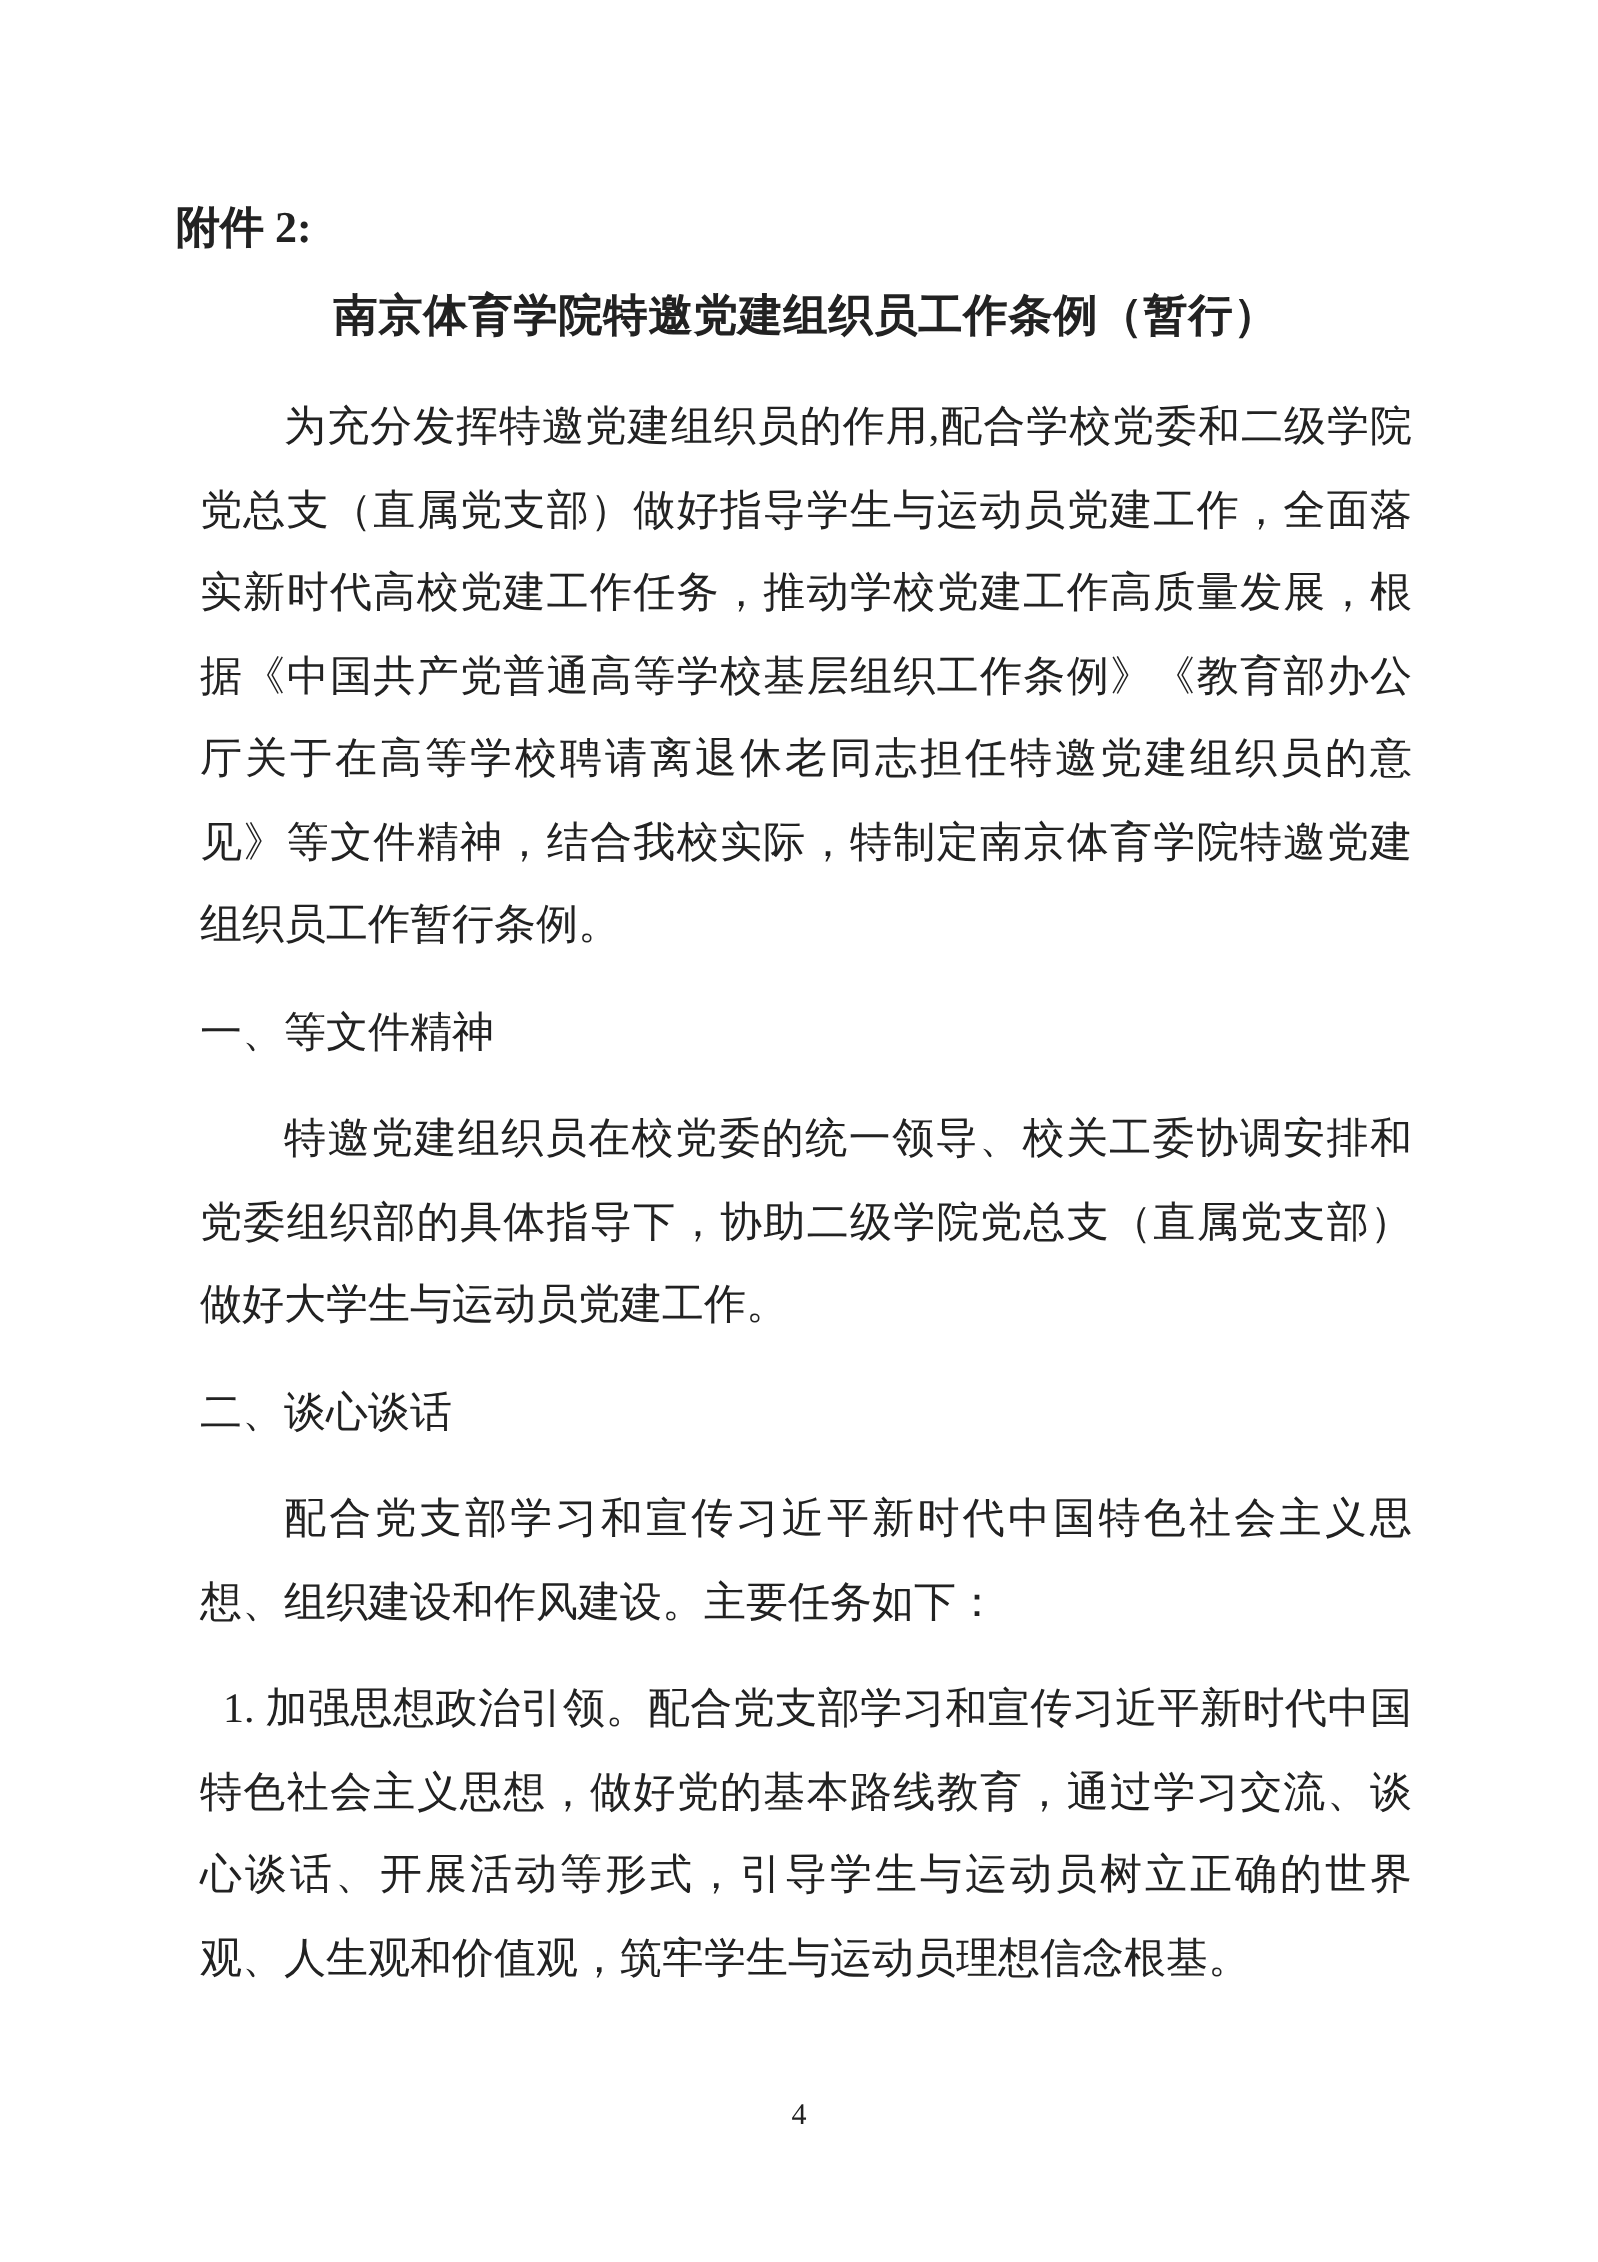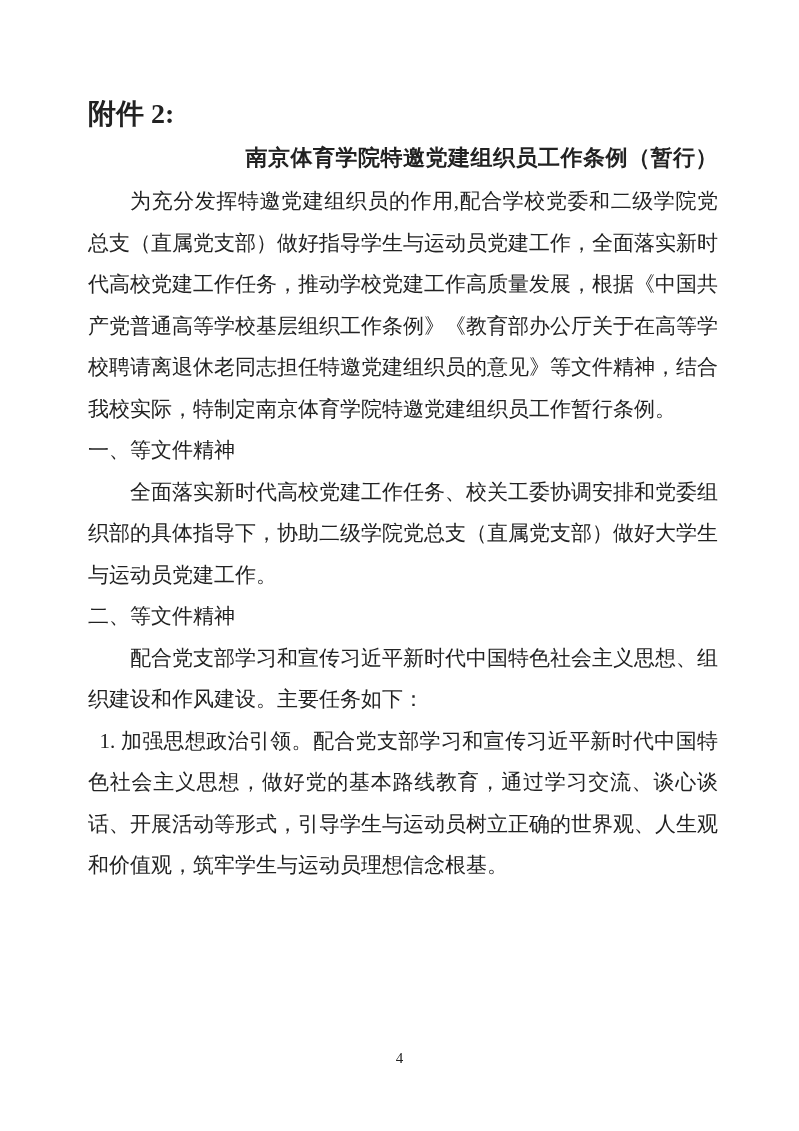--- a/index.html
+++ b/index.html
@@ -17,35 +17,35 @@
     font-family: "Liberation Serif", "DejaVu Serif", serif;
   }
   .content {
     position: absolute;
     top: 0;
     left: 88px;
     width: 630px;
   }
   .attachment {
     padding-top: 93px;
-    font-size: 28px;
+    font-size: 22px;
     line-height: 41px;
     font-weight: bold;
     text-align: left;
   }
   .doc-title {
     margin: 0;
     font-size: 22px;
     font-weight: bold;
     line-height: 47px;
-    text-align: right;
+    text-align: center;
     letter-spacing: 0.5px;
   }
   .para {
-    margin: 0;
+    margin: 12px;
     font-size: 21px;
     line-height: 41.5px;
     text-align: justify;
     text-justify: inter-ideograph;
     word-break: break-all;
   }
   .para.body {
     text-indent: 2em;
   }
   .para.heading {
@@ -67,20 +67,20 @@
 </head>
 <body>
 
 <div class="page" style="background: rgb(255, 255, 255); color: rgb(34, 34, 34);">
   <div class="content">
     <div class="attachment">附件 2:</div>
     <h1 class="doc-title">南京体育学院特邀党建组织员工作条例（暂行）</h1>
     <div id="paragraphs">
         <p class="para body">为充分发挥特邀党建组织员的作用,配合学校党委和二级学院党总支（直属党支部）做好指导学生与运动员党建工作，全面落实新时代高校党建工作任务，推动学校党建工作高质量发展，根据《中国共产党普通高等学校基层组织工作条例》《教育部办公厅关于在高等学校聘请离退休老同志担任特邀党建组织员的意见》等文件精神，结合我校实际，特制定南京体育学院特邀党建组织员工作暂行条例。</p>
         <p class="para heading">一、等文件精神</p>
-        <p class="para body">全面落实新时代高校党建工作任务、校关工委协调安排和党委组织部的具体指导下，协助二级学院党总支（直属党支部）做好大学生与运动员党建工作。</p>
-        <p class="para heading">二、等文件精神</p>
+        <p class="para body">特邀党建组织员在校党委的统一领导、校关工委协调安排和党委组织部的具体指导下，协助二级学院党总支（直属党支部）做好大学生与运动员党建工作。</p>
+        <p class="para heading">二、谈心谈话</p>
         <p class="para body">配合党支部学习和宣传习近平新时代中国特色社会主义思想、组织建设和作风建设。主要任务如下：</p>
         <p class="para numbered">1. 加强思想政治引领。配合党支部学习和宣传习近平新时代中国特色社会主义思想，做好党的基本路线教育，通过学习交流、谈心谈话、开展活动等形式，引导学生与运动员树立正确的世界观、人生观和价值观，筑牢学生与运动员理想信念根基。</p>
       </div>
   </div>
   <div class="page-number">4</div>
 </div>
 
 </body></html>

